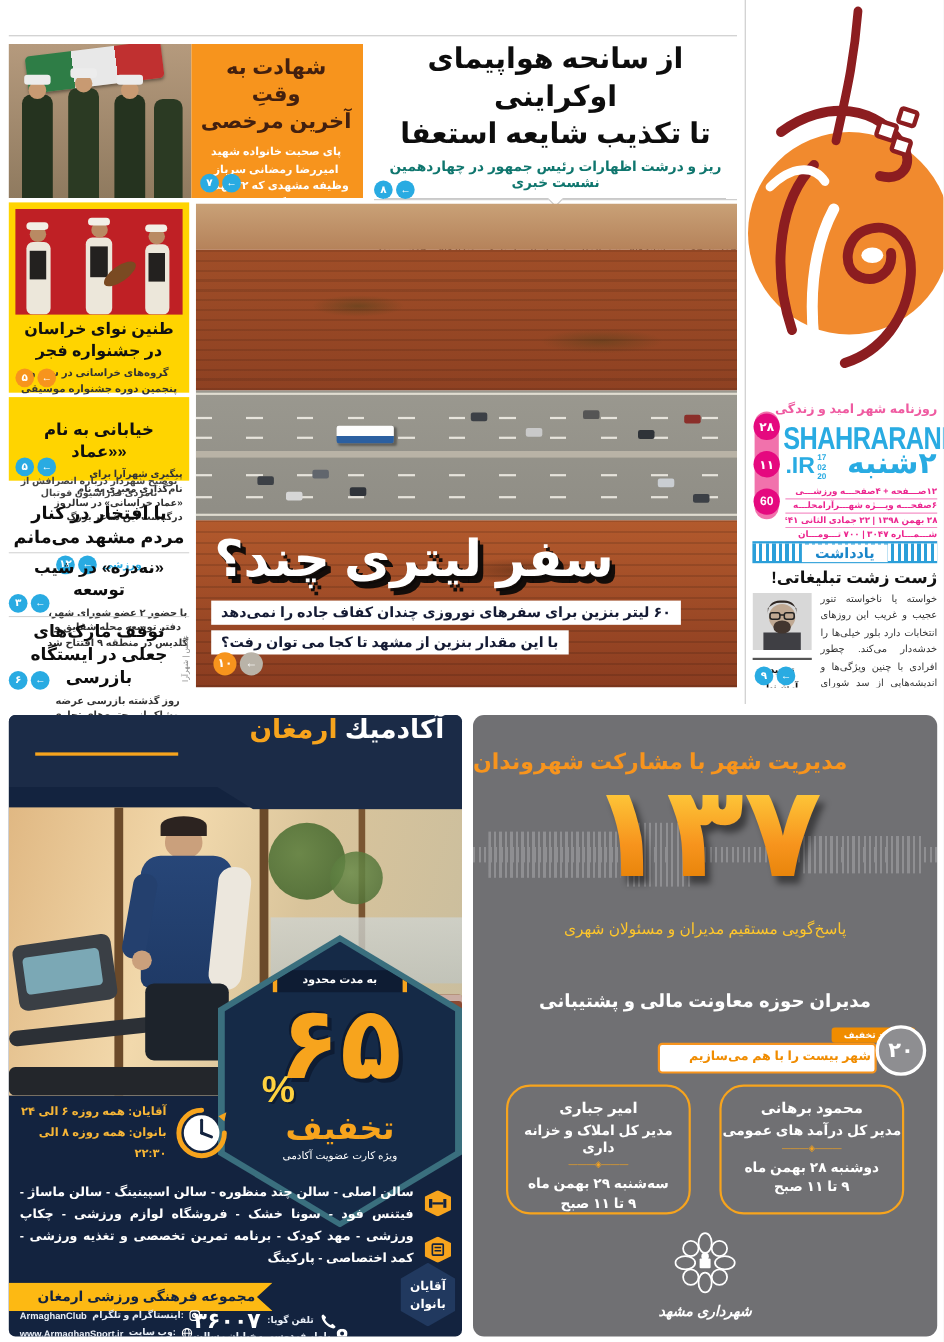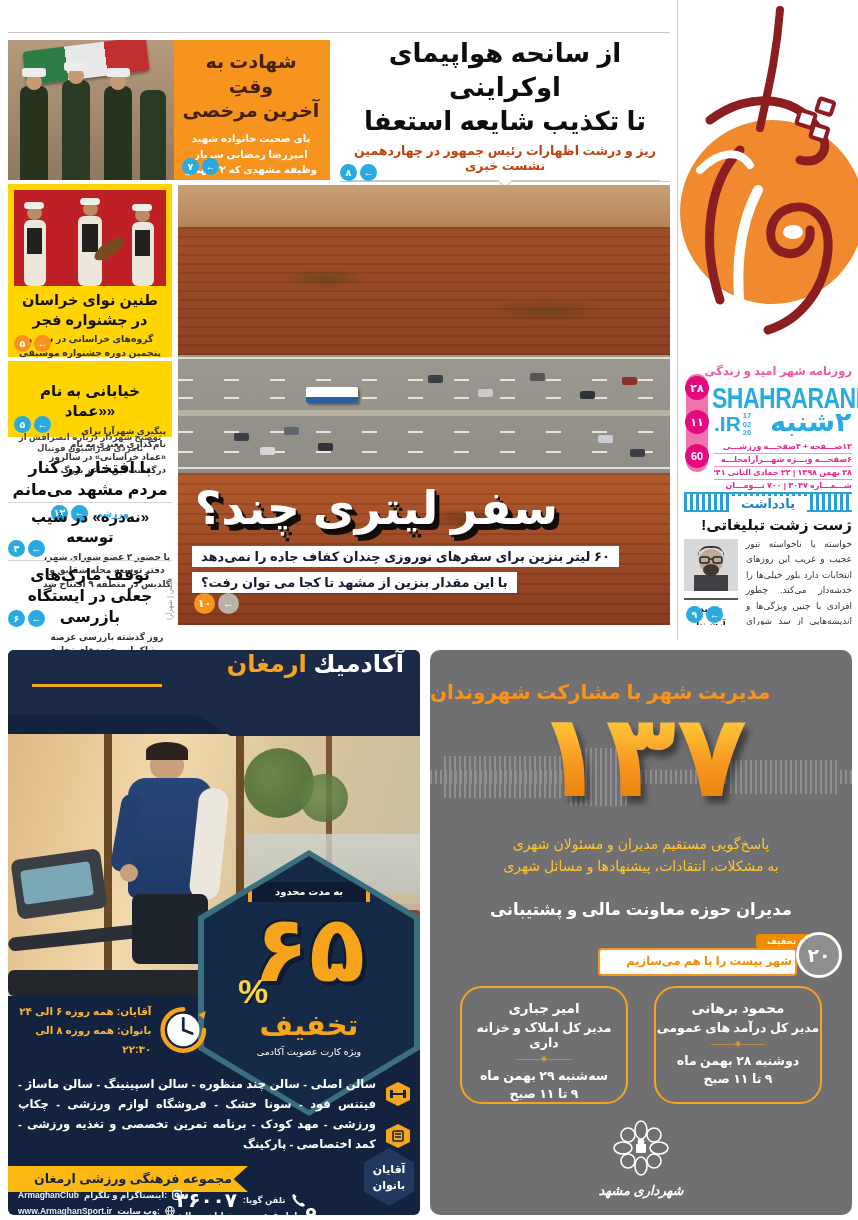--- a/index.html
+++ b/index.html
@@ -14,21 +14,21 @@
          font-size:9.5px;font-weight:bold;color:#fff;line-height:1;}
   .pg.blue .c{background:#29abe2;}
   .pg.orange .c{background:#f7941d;}
   .pg.big .c{width:21px;height:21px;font-size:11px;}
   
   .m-box{background:#f7941d;padding:10px 10px 6px 8px;box-sizing:border-box;}
   .m-title{font-size:19px;font-weight:900;color:#43200f;text-align:center;line-height:1.3;}
   .m-sub{font-size:10px;font-weight:bold;color:#fff;text-align:center;line-height:1.55;margin-top:7px;}
   
   .lead-title{font-size:26px;font-weight:900;color:#0d0d0d;text-align:center;line-height:1.3;}
-  .lead-sub{font-size:12.5px;font-weight:900;color:#c2410c;text-align:center;margin-top:5px;}
+  .lead-sub{font-size:12.5px;font-weight:900;color:#0f766e;text-align:center;margin-top:5px;}
   .lead-div{position:relative;border-top:1px solid #c9c9c9;margin:7px 10px 6px;}
   .lead-div i{position:absolute;left:50%;top:-5px;width:9px;height:9px;background:#fff;
               border-right:1px solid #c9c9c9;border-bottom:1px solid #c9c9c9;transform:translateX(-50%) rotate(45deg);}
   .lead-body{display:flex;gap:12px;font-size:10px;color:#222;line-height:1.62;text-align:justify;}
   .lead-body>div{flex:1;}
   
   .sb-box{background:#ffd400;box-sizing:border-box;padding:6px;}
   .sb-title{font-size:14.5px;font-weight:900;color:#111;text-align:center;line-height:1.35;}
   .sb-sub{font-size:9.3px;font-weight:bold;color:#333;text-align:center;line-height:1.5;margin-top:3px;}
   .sb-kicker{font-size:8.6px;font-weight:bold;color:#444;text-align:center;line-height:1.3;}
@@ -453,21 +453,20 @@
   <div id="city" class="abs" style="left:430px;top:650px;width:422px;height:565px;">
     <div class="c-head abs" style="left:0;right:0;top:30px;">مدیریت شهر با مشارکت شهروندان</div>
     <div>
       <div class="wave" style="left:0;right:0;top:120px;height:14px;"></div>
       <div class="wave" style="left:14px;width:120px;top:106px;height:42px;"></div>
       <div class="wave" style="left:300px;right:12px;top:110px;height:34px;"></div>
       <div class="wave" style="left:140px;width:60px;top:98px;height:58px;"></div>
     </div>
     <div class="c-num abs" style="left:0;right:0;top:48px;">۱۳۷</div>
     <div class="c-sub abs" style="left:0;right:0;top:186px;">پاسخ‌گویی مستقیم مدیران و مسئولان شهری</div>
-    <div class="c-sub abs" style="left:0;right:0;top:208px;">به مشکلات، انتقادات، پیشنهادها و مسائل شهری</div>
     <div class="c-section abs" style="left:0;right:0;top:250px;">مدیران حوزه معاونت مالی و پشتیبانی</div>
 
     <div class="abs" style="left:168px;top:282px;width:246px;height:48px;">
       <div class="slogan-box abs" style="left:0;top:16px;width:172px;height:24px;padding-left:23px;">شهر بیست را با هم می‌سازیم</div>
       <div class="rib20 abs" style="left:120px;top:2px;width:76px;height:14px;">درصد تخفیف</div>
       <div class="circle20 abs" style="left:198px;top:0;width:46px;height:46px;">۲۰</div>
     </div>
 
     <div class="cards abs" style="left:0;right:0;top:336px;">
       <div class="card">

